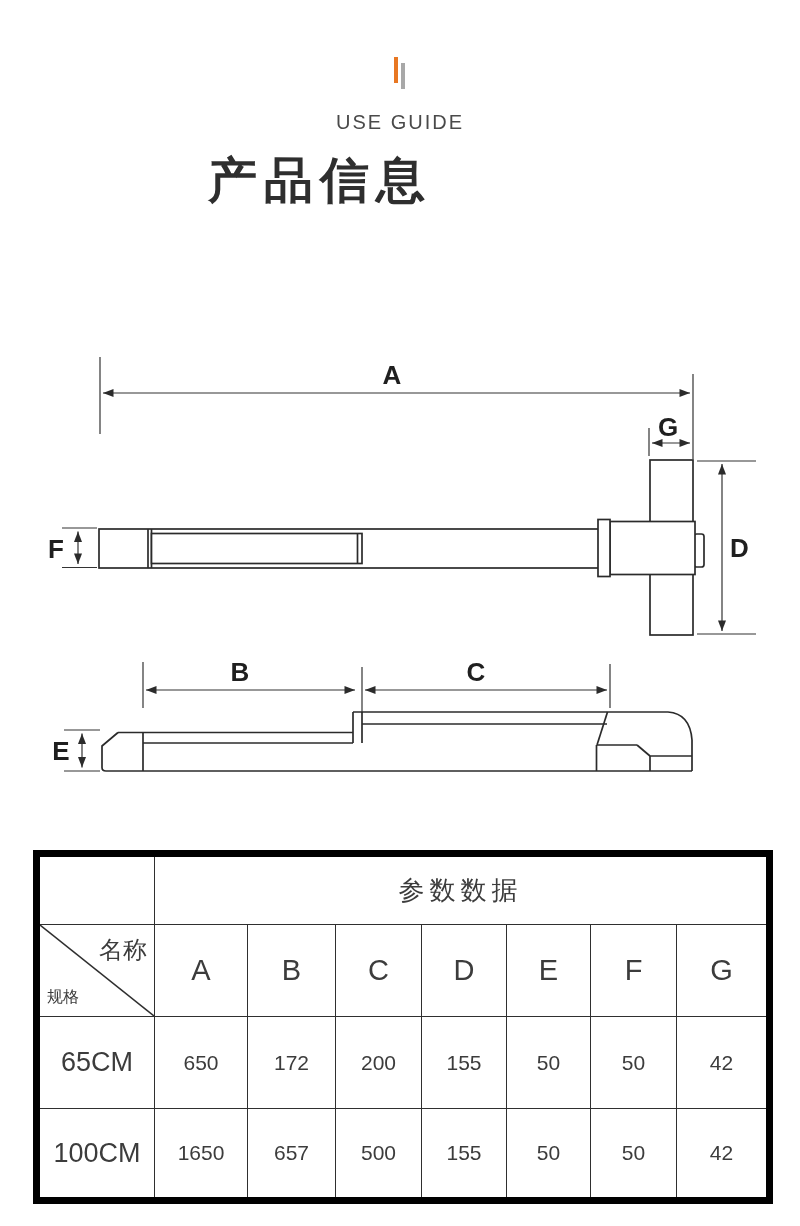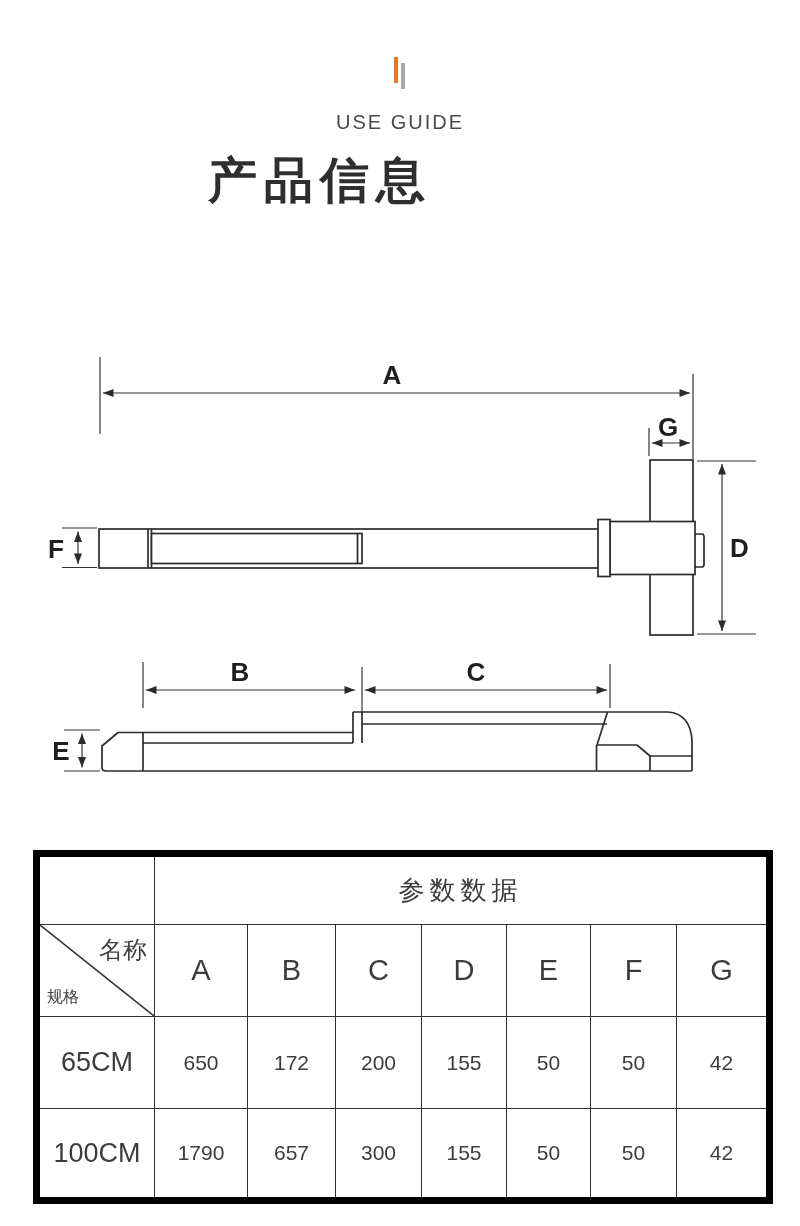--- a/index.html
+++ b/index.html
@@ -173,23 +173,23 @@
         <td class="num">650</td>
         <td class="num">172</td>
         <td class="num">200</td>
         <td class="num">155</td>
         <td class="num">50</td>
         <td class="num">50</td>
         <td class="num">42</td>
       </tr>
       <tr class="row-spec-2">
         <td class="spec">100CM</td>
-        <td class="num">1790</td>
+        <td class="num">1650</td>
         <td class="num">657</td>
-        <td class="num">300</td>
+        <td class="num">500</td>
         <td class="num">155</td>
         <td class="num">50</td>
         <td class="num">50</td>
         <td class="num">42</td>
       </tr>
     </tbody>
   </table>
 
 </div>
 

